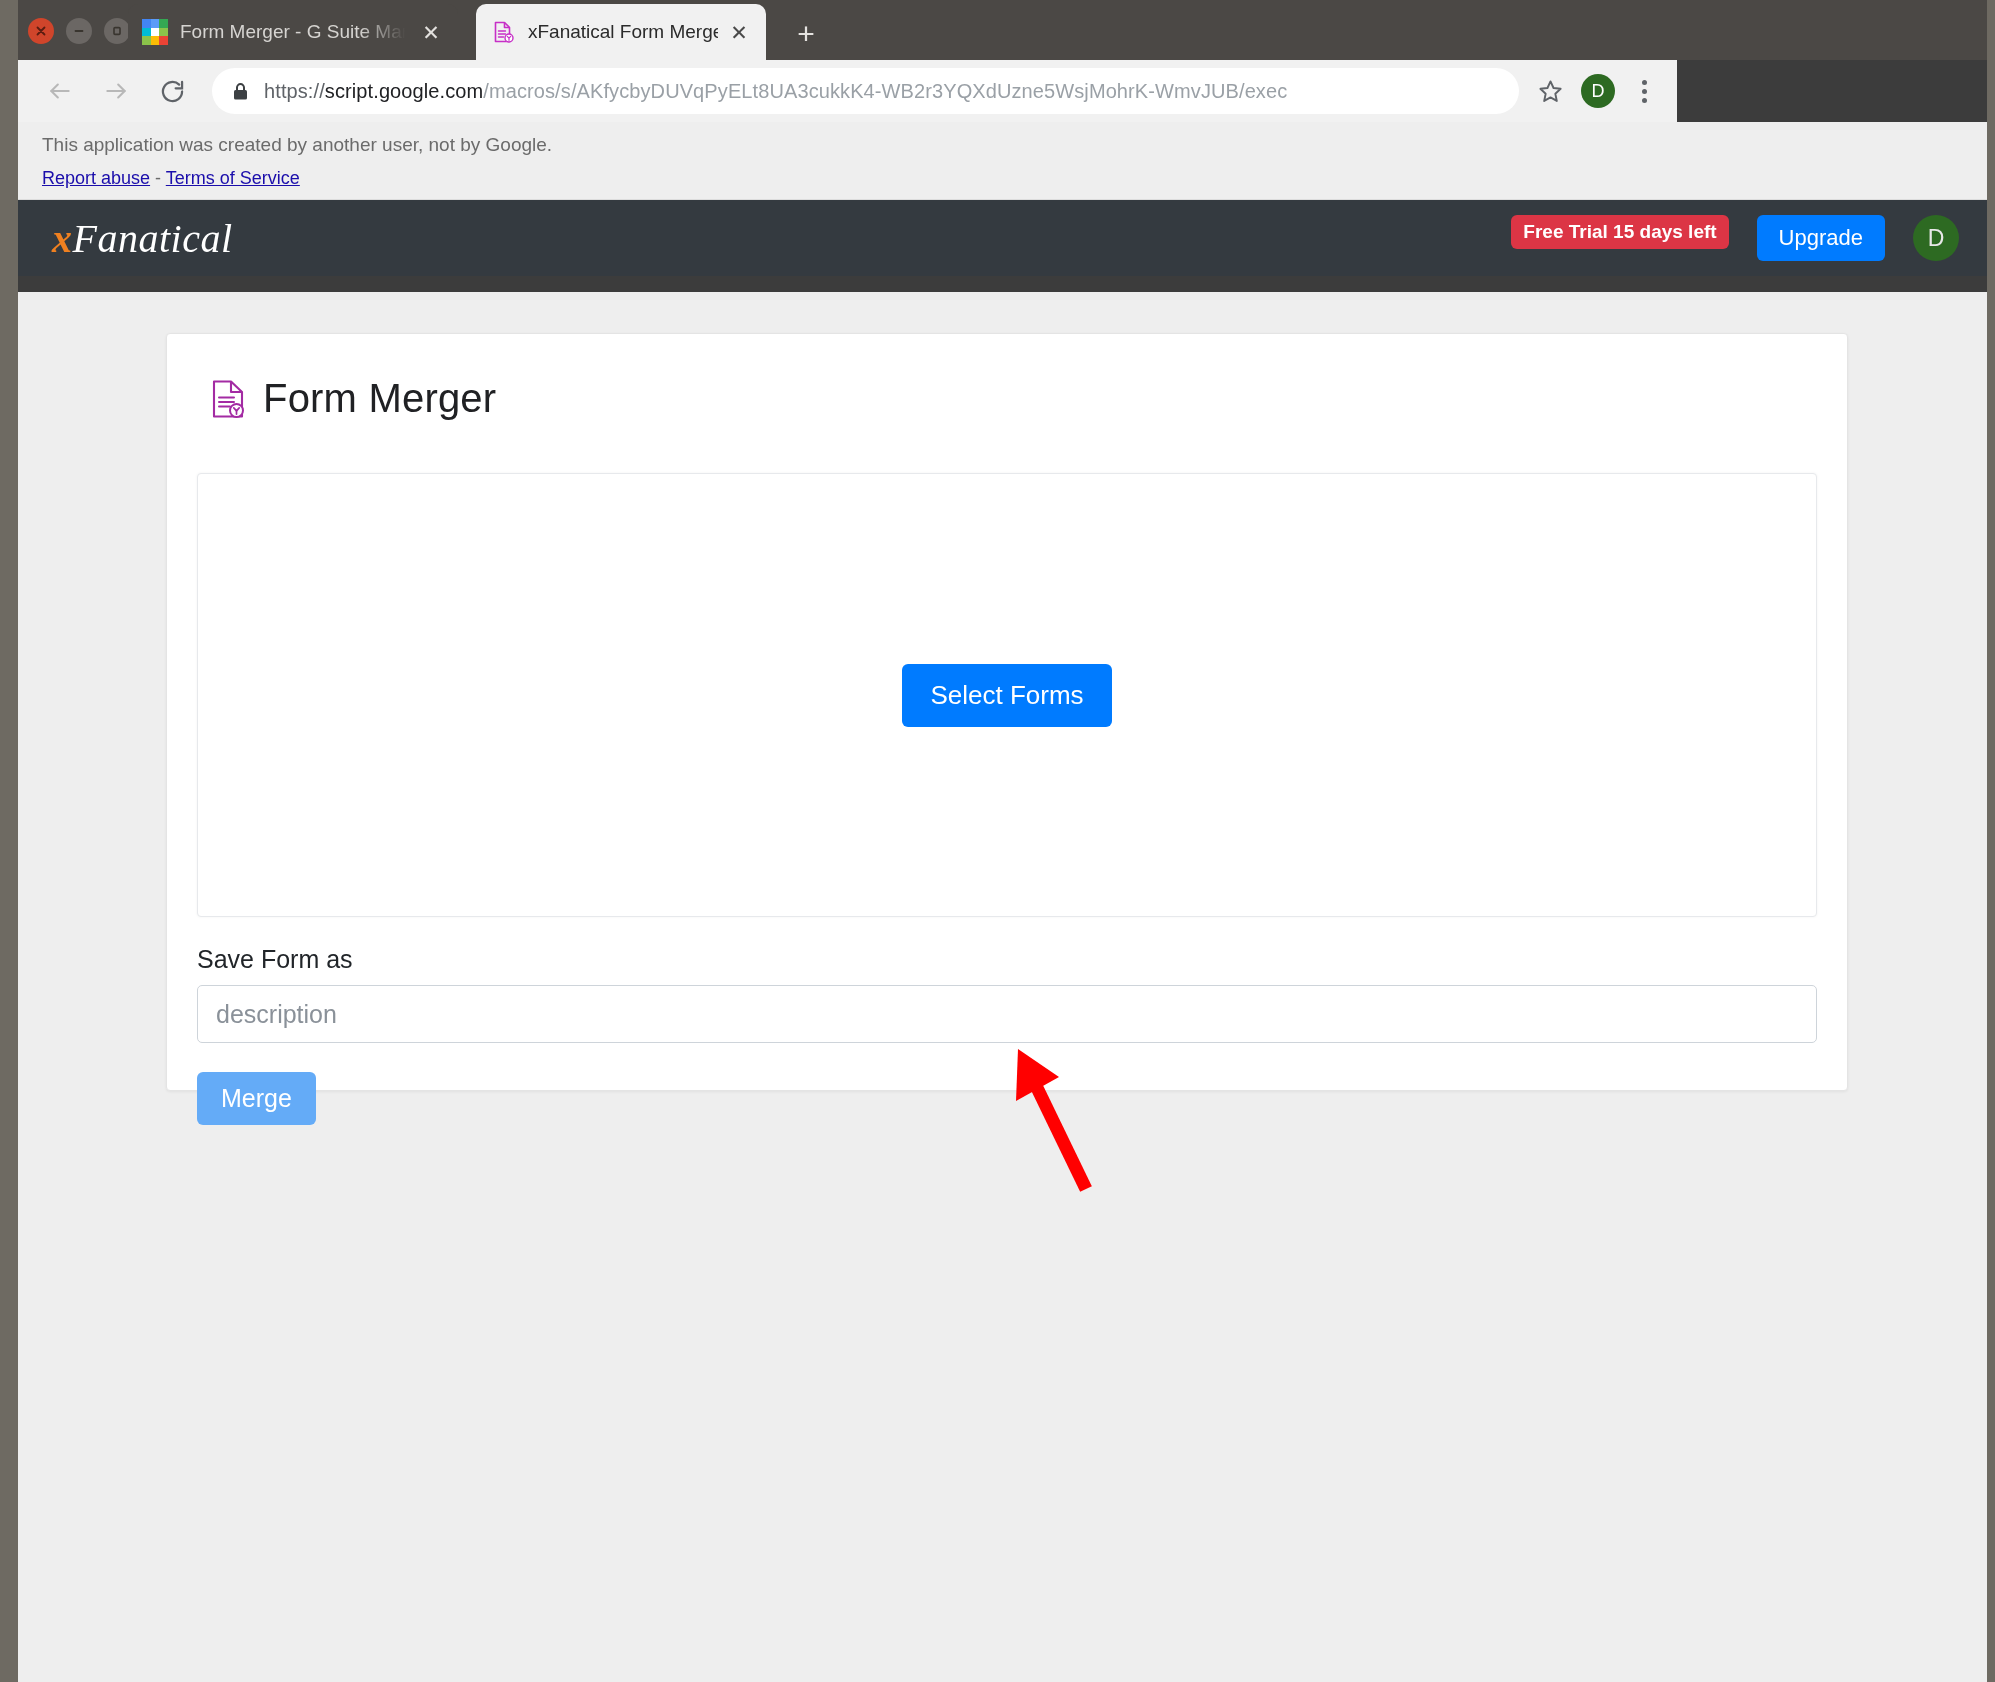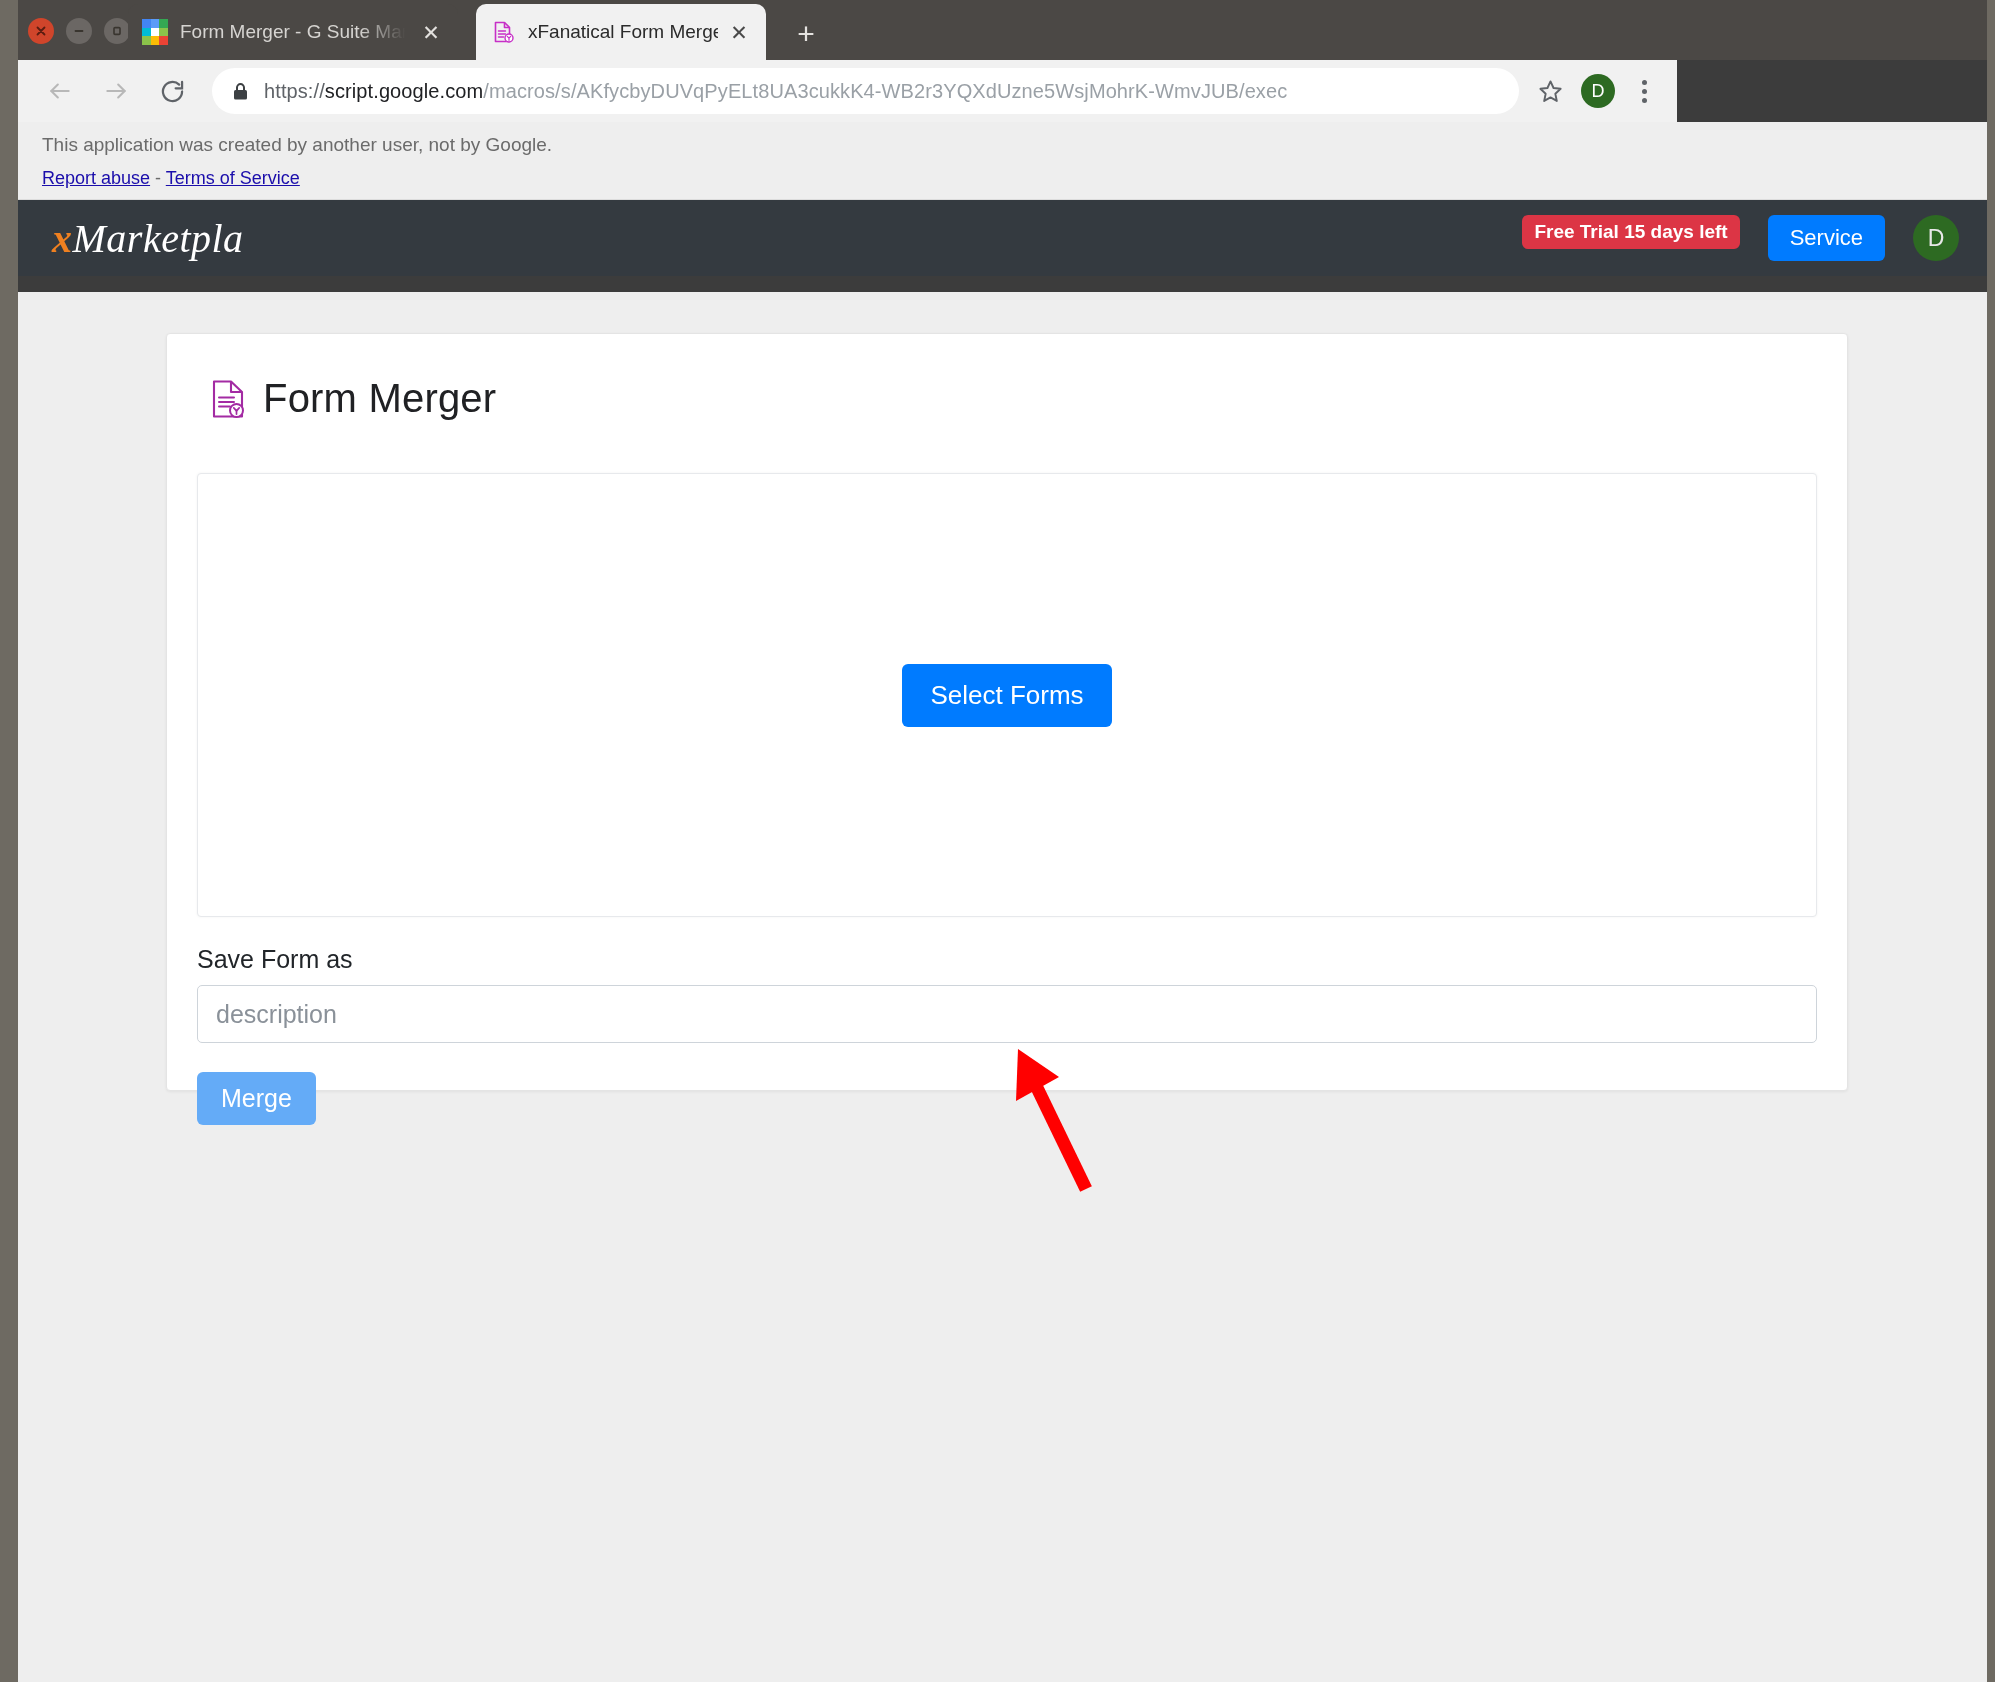--- a/index.html
+++ b/index.html
@@ -371,24 +371,24 @@
   <div class="infobar">
     <div class="infobar-text">This application was created by another user, not by Google.</div>
     <div class="infobar-links">
       <a href="#">Report abuse</a>
       <span class="sep">-</span>
       <a href="#">Terms of Service</a>
     </div>
   </div>
 
   <div class="app-header">
-    <div class="brand"><span class="brand-x">x</span><span>Marketpla</span></div>
+    <div class="brand"><span class="brand-x">x</span><span>Fanatical</span></div>
     <div class="header-right">
       <span class="trial-badge">Free Trial 15 days left</span>
-      <button class="upgrade-btn">Service</button>
+      <button class="upgrade-btn">Upgrade</button>
       <span class="avatar-hdr">D</span>
     </div>
   </div>
 
   <div class="page">
 
     <div class="card">
 
       <div class="card-title-row">
         <span class="form-icon">

